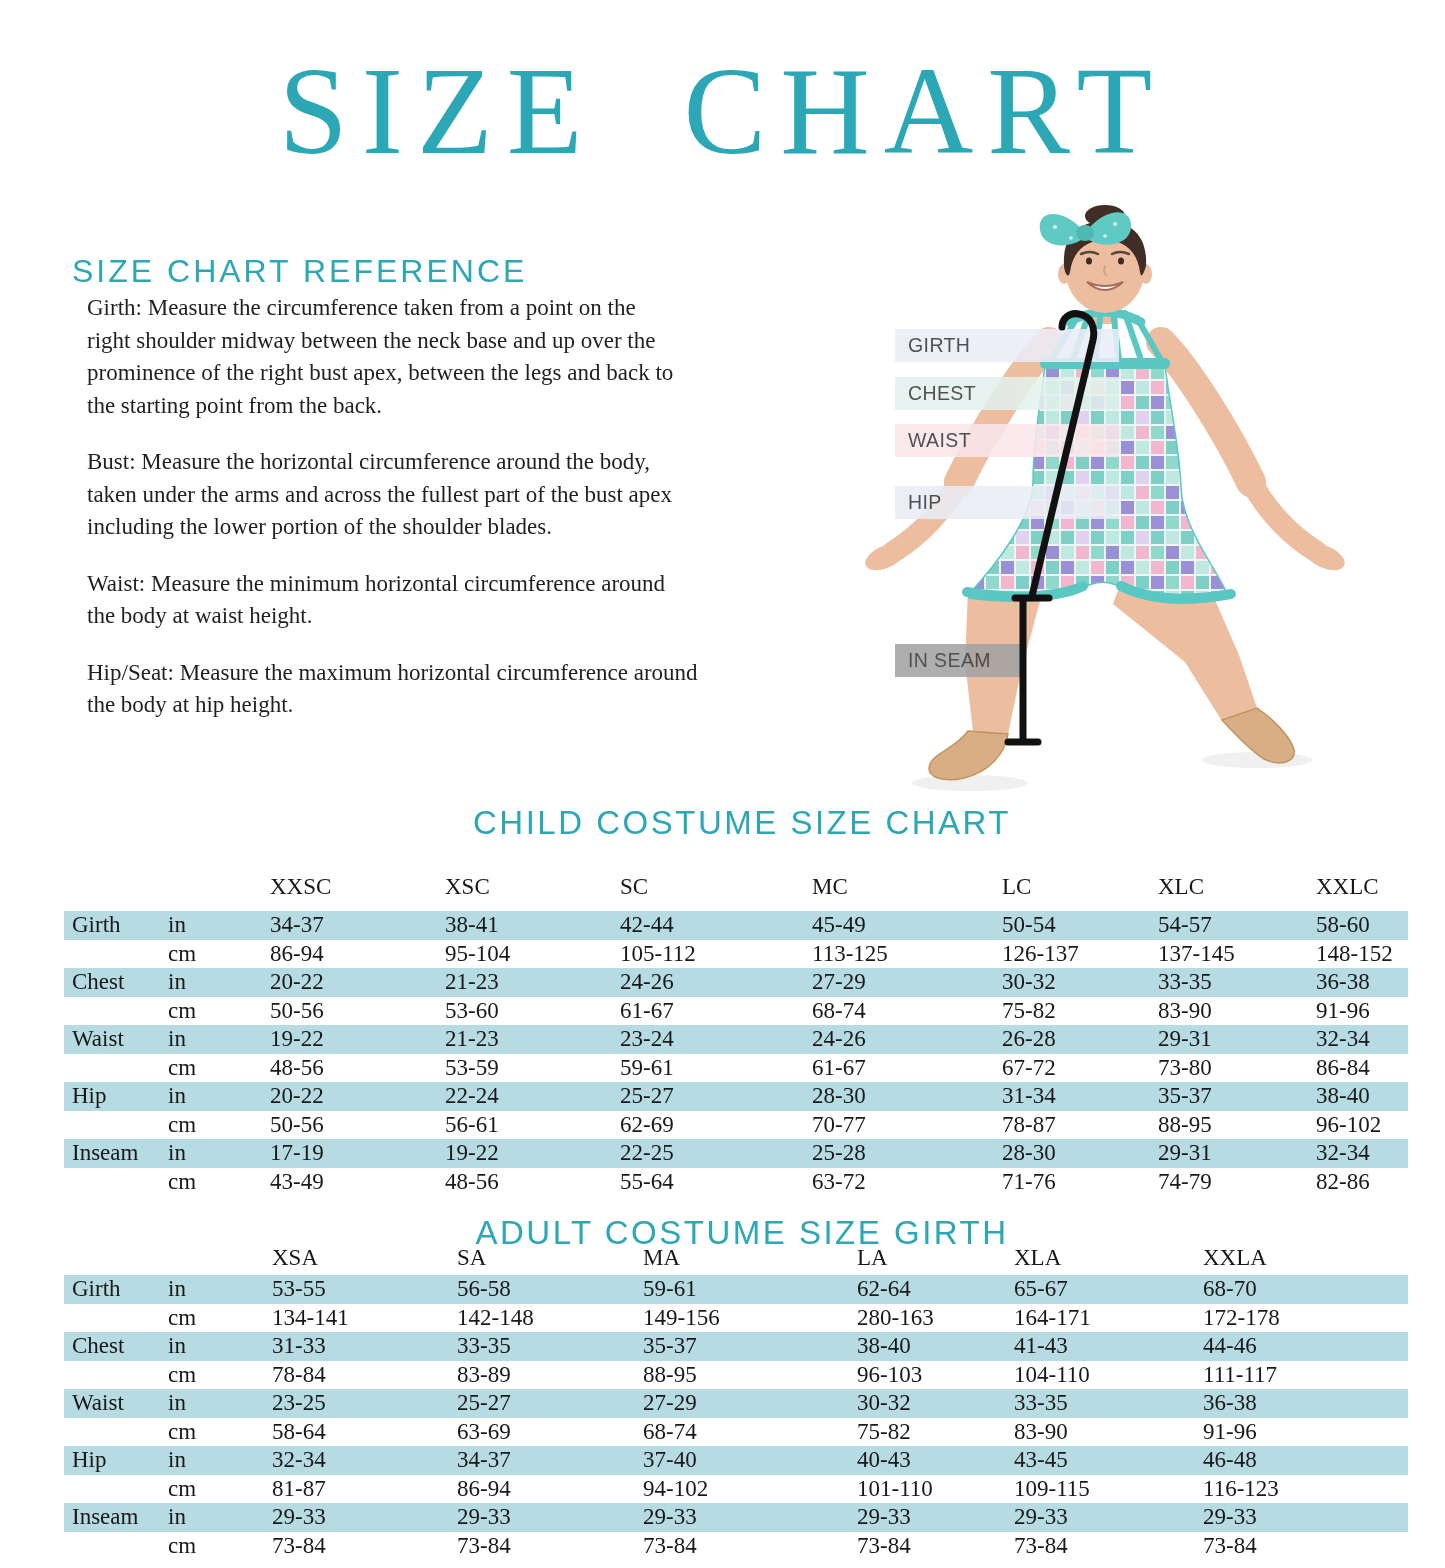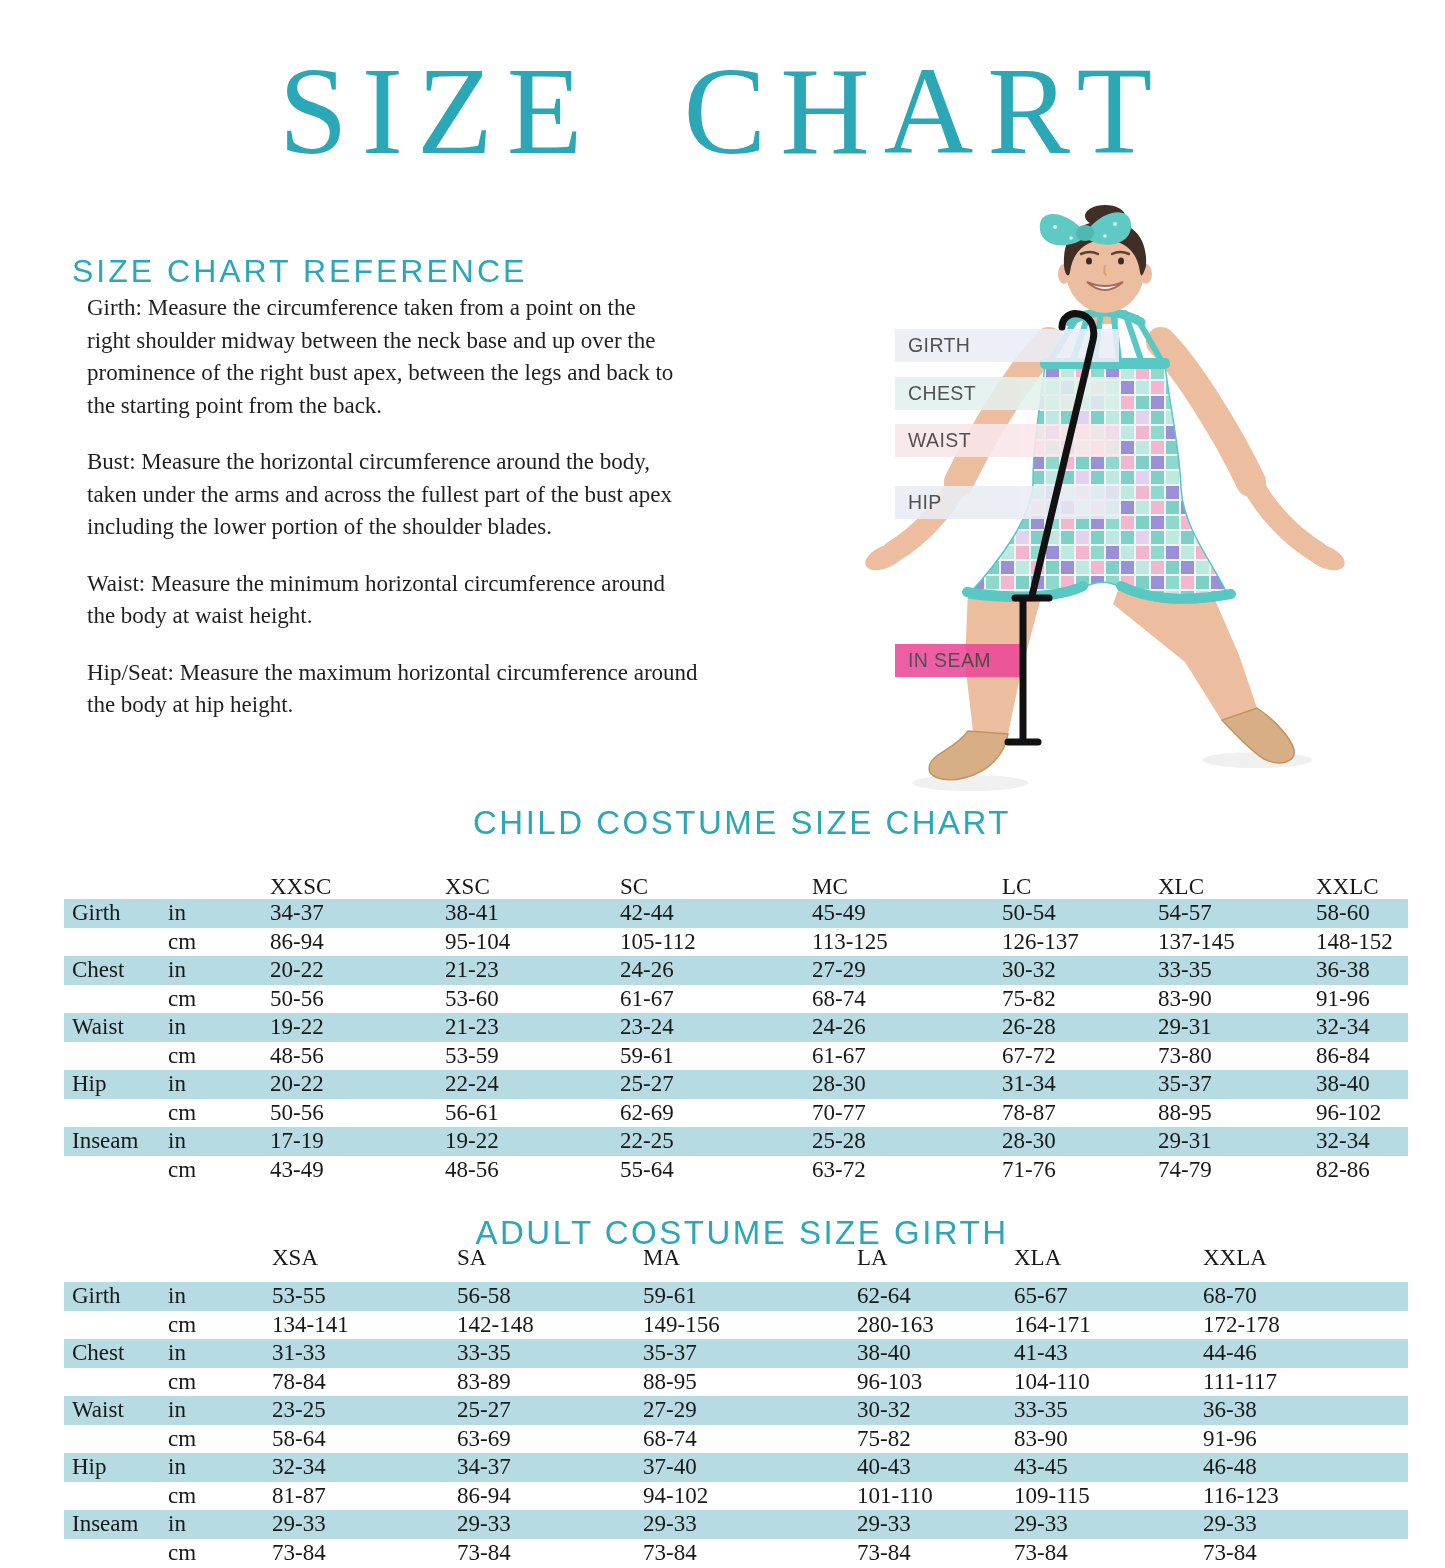--- a/index.html
+++ b/index.html
@@ -75,22 +75,22 @@
 
   
   .size-table{left:64px;width:1344px;font-size:23px;color:#181818;}
   .child-table{top:856px;}
   .adult-table{top:1243px;}
   .trow{display:grid;height:28.5px;align-items:center;}
   .child-table .trow{grid-template-columns:104px 102px 175px 175px 192px 190px 156px 158px 1fr;}
   .adult-table .trow{grid-template-columns:104px 104px 185px 186px 214px 157px 189px 1fr;}
   .trow.striped{background:var(--stripe);}
   .trow.thead{background:none;align-items:end;}
-  .child-table .thead{height:43px;padding-bottom:0;}
-  .adult-table .thead{height:27px;padding-bottom:12px;}
+  .child-table .thead{height:43px;padding-bottom:12px;}
+  .adult-table .thead{height:27px;padding-bottom:5px;}
   .cell{white-space:nowrap;line-height:24px;}
   .cell.rowlabel{padding-left:8px;}
 </style>
 </head>
 <body>
 
 <div class="abs page-title">SIZE CHART</div>
 
 <div class="abs ref-heading">SIZE CHART REFERENCE</div>
 <div class="abs ref-text">
@@ -210,21 +210,21 @@
   </div>
 <div class="abs band band-chest" style="background: rgb(227, 241, 237);">
     <span>CHEST</span>
   </div>
 <div class="abs band band-waist" style="background: rgb(249, 231, 235);">
     <span>WAIST</span>
   </div>
 <div class="abs band band-hip" style="background: rgb(233, 237, 244);">
     <span>HIP</span>
   </div>
-<div class="abs band band-inseam" style="background: #ec4899;">
+<div class="abs band band-inseam" style="background: #a3a3a3;">
     <span>IN SEAM</span>
   </div>
 
 <svg class="abs sticks-svg" viewBox="0 0 480 600">
   <g stroke="#111111" fill="none" stroke-linecap="round">
     <path d="M167,396 L228,140 C231,126 225,116 214,114 C204,112 197,119 197,127" stroke-width="7"></path>
     <line x1="150" y1="398" x2="184" y2="398" stroke-width="7"></line>
   </g>
   <g stroke="#111111" stroke-linecap="round">
     <line x1="158" y1="400" x2="158" y2="540" stroke-width="7"></line>

